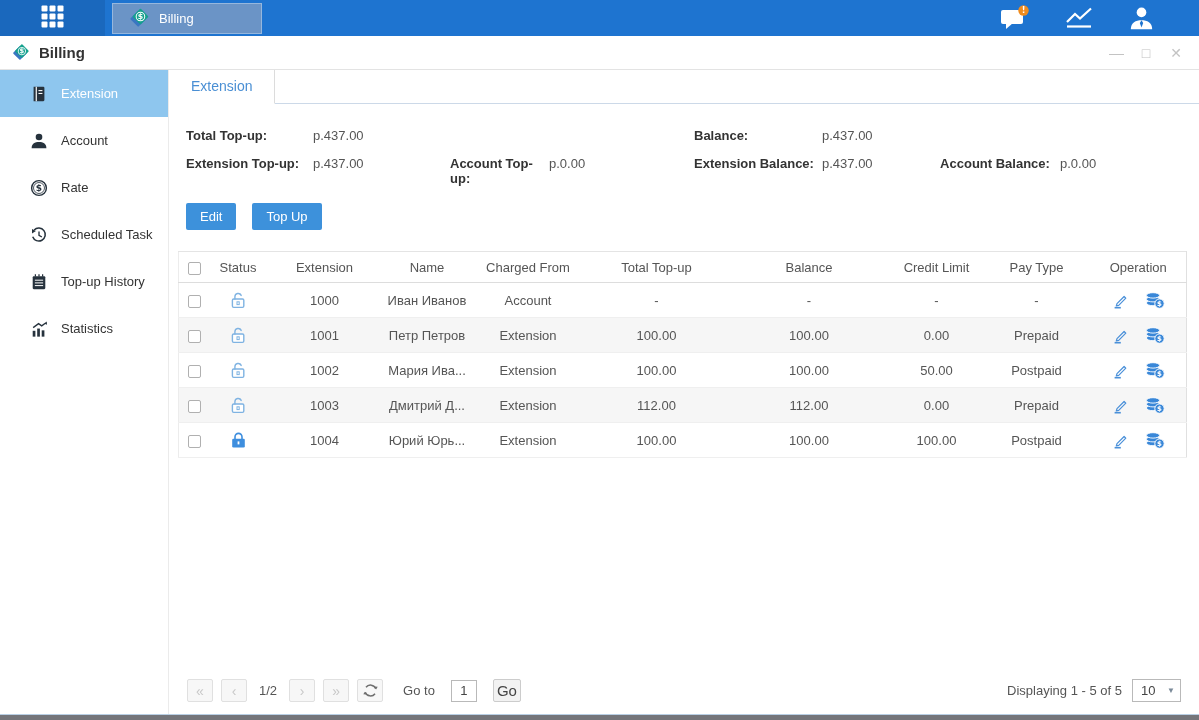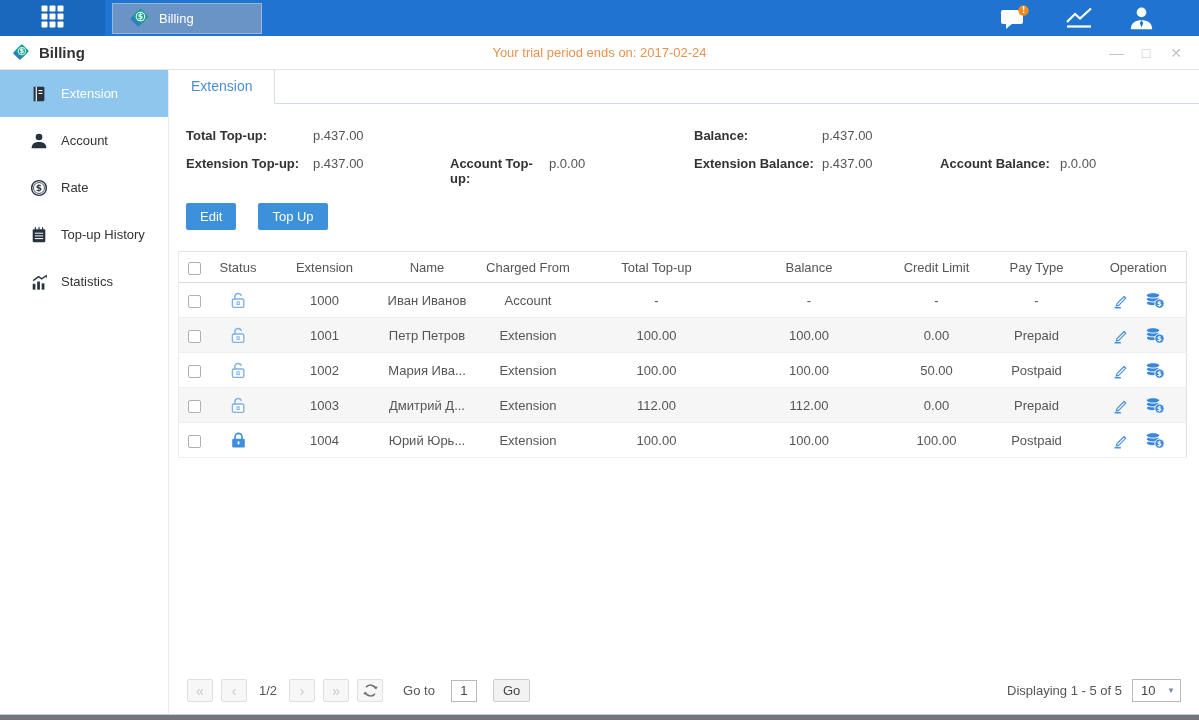--- a/index.html
+++ b/index.html
@@ -39,21 +39,21 @@
   .summary { margin:24px 0 0 8px; display:flex; }
   .sum-col { display:flex; flex-direction:column; gap:13px; }
   .sum-col.left { width:508px; flex:none; }
   .sum-row { display:flex; align-items:baseline; }
   .sum-label { font-weight:bold; color:#333; }
   .sum-val { color:#555; }
   .w127 { width:127px; flex:none; } .w137 { width:137px; flex:none; } .w99 { width:99px; flex:none; }
   .w128 { width:128px; flex:none; } .w108 { width:108px; flex:none; } .w130 { width:130px; flex:none;text-align:center; }
 
   
-  .btnrow { margin:17px 0 0 8px; display:flex; gap:22px; }
+  .btnrow { margin:17px 0 0 8px; display:flex; gap:16px; }
   .blue-btn { background:#3d91db; color:#fff; border:none; height:27px; padding:0 14px; font-size:13px;
               font-family:inherit; border-radius:2px; cursor:pointer; }
 
   
   .billing-table { margin-top:21px; border-collapse:collapse; width:1008px; table-layout:fixed; }
   .billing-table th { height:31px; font-weight:normal; color:#555; font-size:13px; text-align:center;
                       border-top:1px solid #e4e4e4; border-bottom:1px solid #ddd; background:#fff; }
   .billing-table td { height:35px; text-align:center; color:#555; font-size:13px; border-bottom:1px solid #efefef;
                       white-space:nowrap; overflow:hidden; }
   .billing-table tr.stripe td { background:#f6f6f6;text-align:center; }
@@ -67,21 +67,21 @@
 
   
   .footer { margin-top:auto; margin-bottom:12px; display:flex; align-items:center; padding-left:9px; padding-right:5px; }
   .pg-btn { width:26px; height:23px; border:1px solid #e0e0e0; background:#f7f7f7; border-radius:2px; display:flex;
             align-items:center; justify-content:center; color:#c8c8c8; font-size:14px; cursor:pointer; flex:none; }
   .pg-group { display:flex; align-items:center; gap:8px; }
   .page-ind { color:#555; margin:0 4px; }
   .goto-label { color:#555; margin-left:12px; }
   .goto-input { width:26px; height:22px; border:1px solid #b9b9b9; font-size:13px; text-align:center; margin-left:8px;
                 font-family:inherit; color:#444; }
-  .go-btn { height:23px; border:1px solid #ccc; background:#f2f2f2; border-radius:2px; padding:0 9px; font-size:13px;
+  .go-btn { height:23px; border:1px solid #ccc; background:#f2f2f2; border-radius:2px; padding:0 3px; font-size:15px;
             color:#444; font-family:inherit; margin-left:8px; cursor:pointer; }
   .footer-right { margin-left:auto; display:flex; align-items:center; gap:10px; }
   .displaying { color:#555; }
   .page-size { width:49px; height:23px; border:1px solid #b9b9b9; display:flex; align-items:center; padding-left:8px;
                cursor:pointer; color:#444; background:#fff; }
   .caret { margin-left:auto; margin-right:5px; font-size:8px; color:#7a8a99; }
 
   .bottom-strip { height:6px; background:#74757a; border-top:1px solid #b9cfe4; }
 </style>
 </head>
@@ -130,21 +130,20 @@
     <svg width="27" height="27" viewBox="0 0 24 24" fill="#fff">
       <circle cx="12" cy="6.6" r="4.3"></circle>
       <path d="M2.5 21.5 c0 -6 4.5 -8 9.5 -8 s9.5 2 9.5 8 z"></path>
       <path d="M12 13.5 l-1.5 2.5 1.5 4 1.5 -4 z" fill="#1e74d0"></path>
     </svg>
       </span>
   </div>
 </div>
 
 <div class="titlebar">
-  <div class="trial-notice">Your trial period ends on: 2017-02-24</div>
   <div class="title-left">
     <span id="icon-diamond-title">
     <svg width="19" height="19" viewBox="0 0 24 24">
       <path d="M10 6.5 L17.5 14 L10 21.5 L2.5 14 Z" fill="#3a77c2" stroke="#3a77c2" stroke-width="2" stroke-linejoin="round"></path>
       <path d="M12.5 4 L20 11.5 L12.5 19 L5 11.5 Z" fill="#14a08d" stroke="#14a08d" stroke-width="2" stroke-linejoin="round"></path>
       <circle cx="12.5" cy="11.5" r="4.7" fill="none" stroke="#fff" stroke-width="1.1"></circle>
       <text x="12.5" y="14.5" font-size="8.5" font-weight="bold" fill="#fff" text-anchor="middle" font-family="DejaVu Sans, sans-serif">$</text>
     </svg></span>
     <span>Billing</span>
   </div>
@@ -181,20 +180,30 @@
       </div>
       <div class="side-item">
         <span class="sicon">
     <svg width="18" height="18" viewBox="0 0 20 20">
       <circle cx="10" cy="10" r="8.2" fill="none" stroke="currentColor" stroke-width="1.6"></circle>
       <circle cx="10" cy="10" r="6.1" fill="none" stroke="currentColor" stroke-width="0.9"></circle>
       <text x="10" y="13.6" text-anchor="middle" font-size="10" font-weight="bold" fill="currentColor" font-family="DejaVu Sans, sans-serif">$</text>
     </svg>
         </span>
         <span>Rate</span>
+      </div>
+      <div class="side-item">
+        <span class="sicon">
+    <svg width="18" height="18" viewBox="0 0 20 20" fill="none" stroke="currentColor">
+      <path d="M4.6 4.5 A7.2 7.2 0 1 1 3 12" stroke-width="1.7"></path>
+      <path d="M2.2 8.2 L2.2 3.4 L6.6 5.6 z" fill="currentColor" stroke="none"></path>
+      <polyline points="10,6 10,10.4 13.2,12.2" stroke-width="1.5"></polyline>
+    </svg>
+        </span>
+        <span>Scheduled Task</span>
       </div>
       <div class="side-item">
         <span class="sicon">
     <svg width="18" height="18" viewBox="0 0 20 20">
       <rect x="3" y="3.6" width="14" height="14.4" rx="1.2" fill="currentColor"></rect>
       <g stroke="currentColor" stroke-width="1.4">
               <line x1="6" y1="1.4" x2="6" y2="4"></line>
               <line x1="10" y1="1.4" x2="10" y2="4"></line>
               <line x1="14" y1="1.4" x2="14" y2="4"></line>
             </g>

